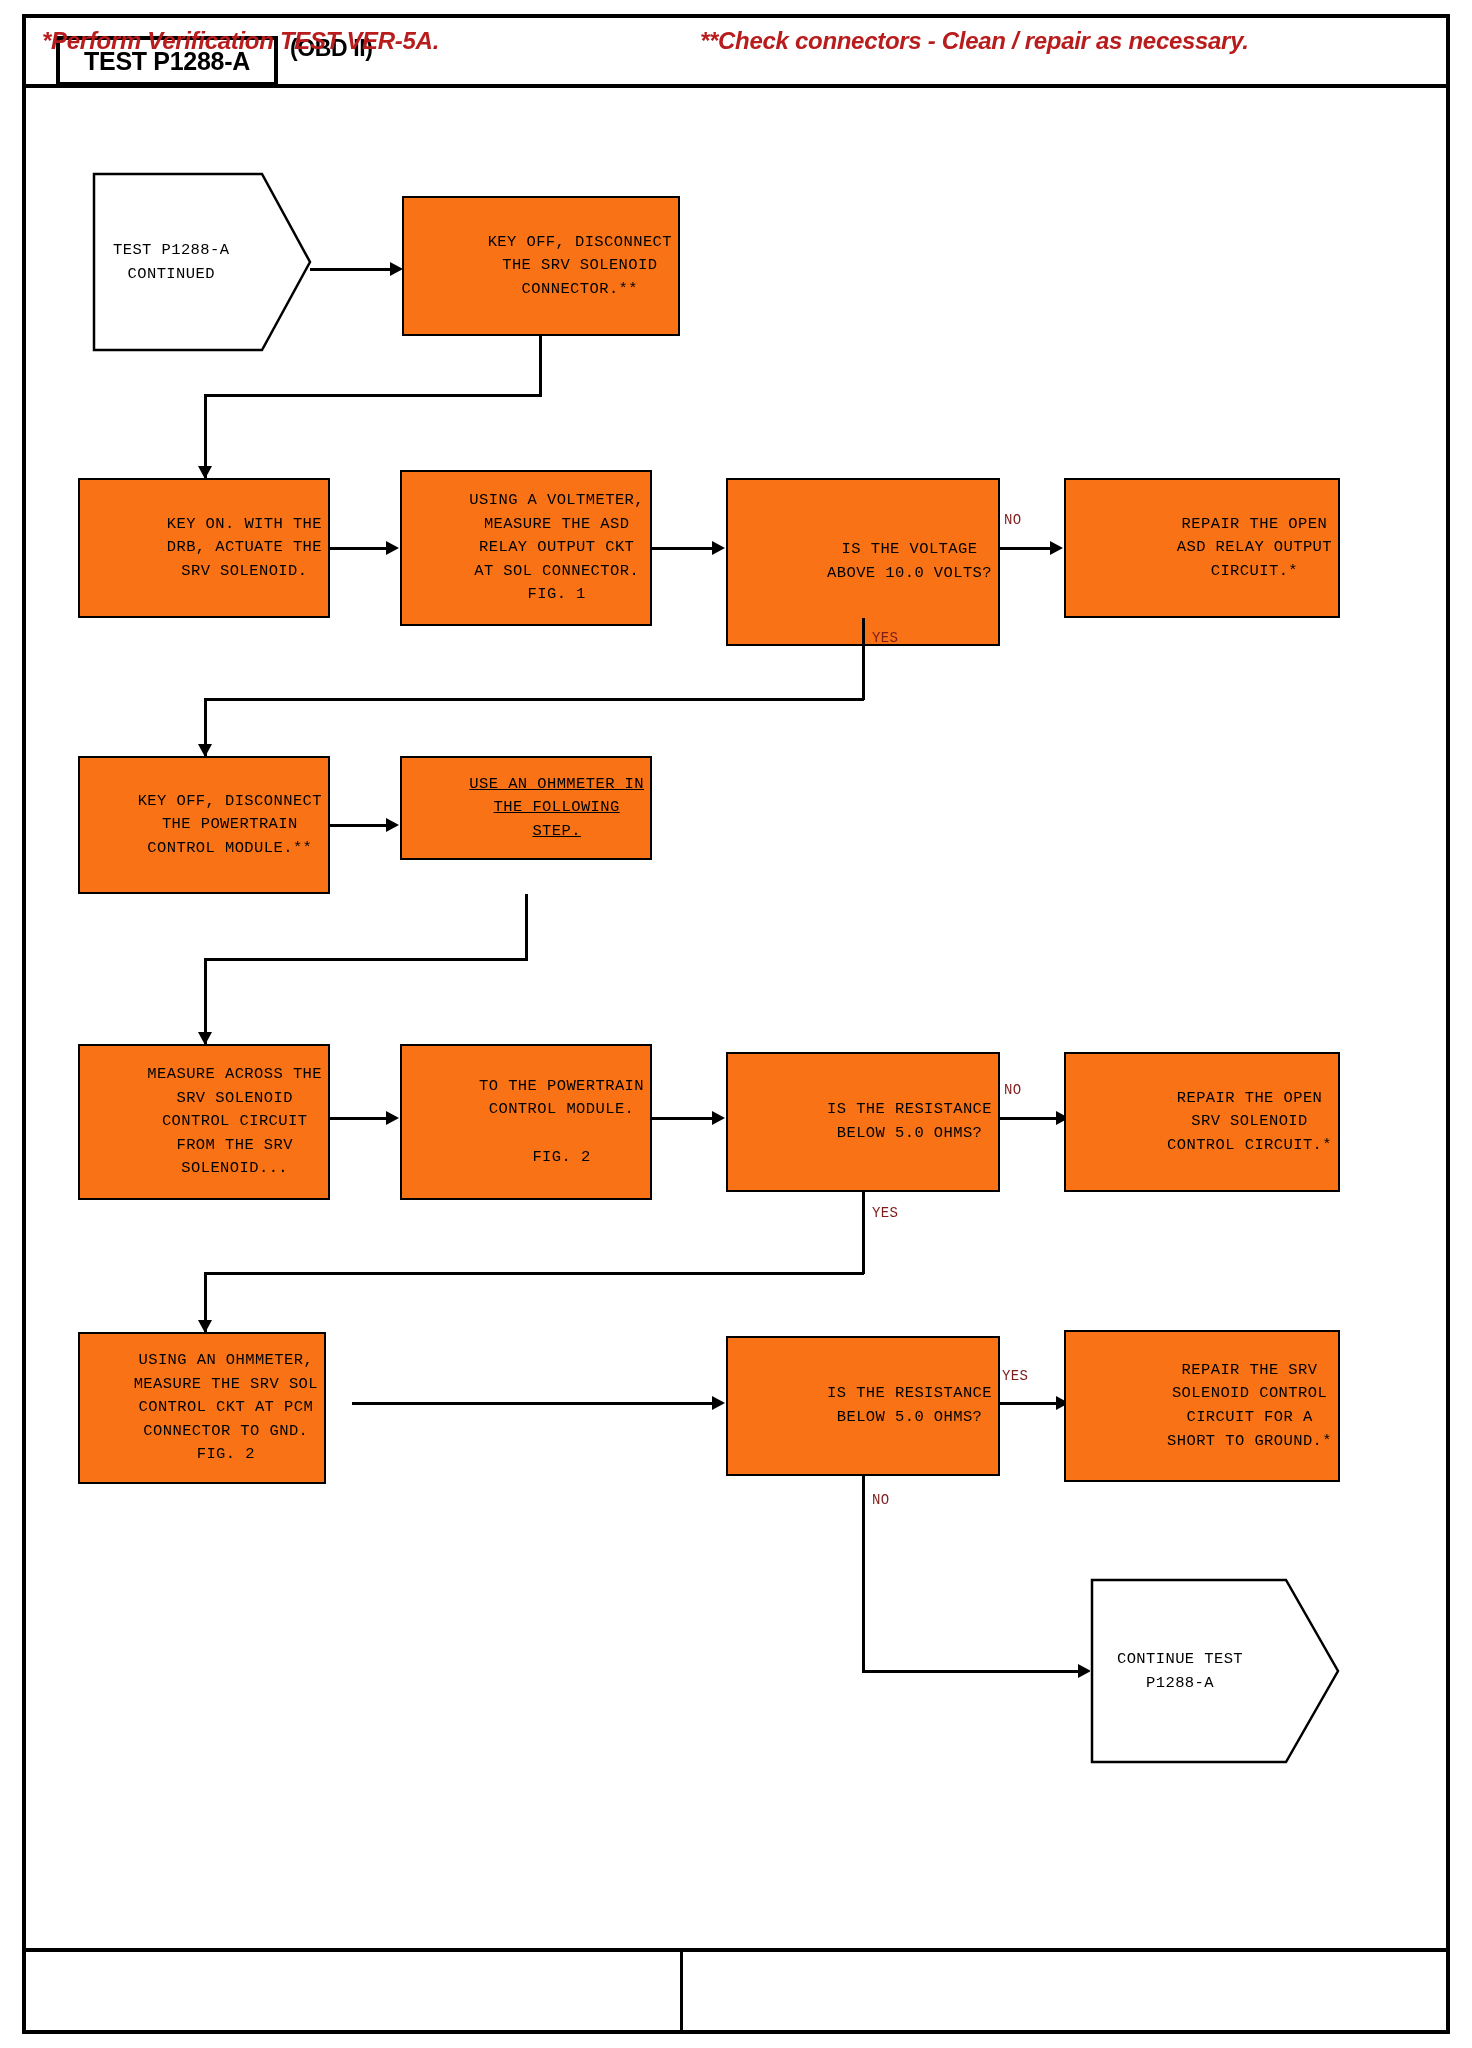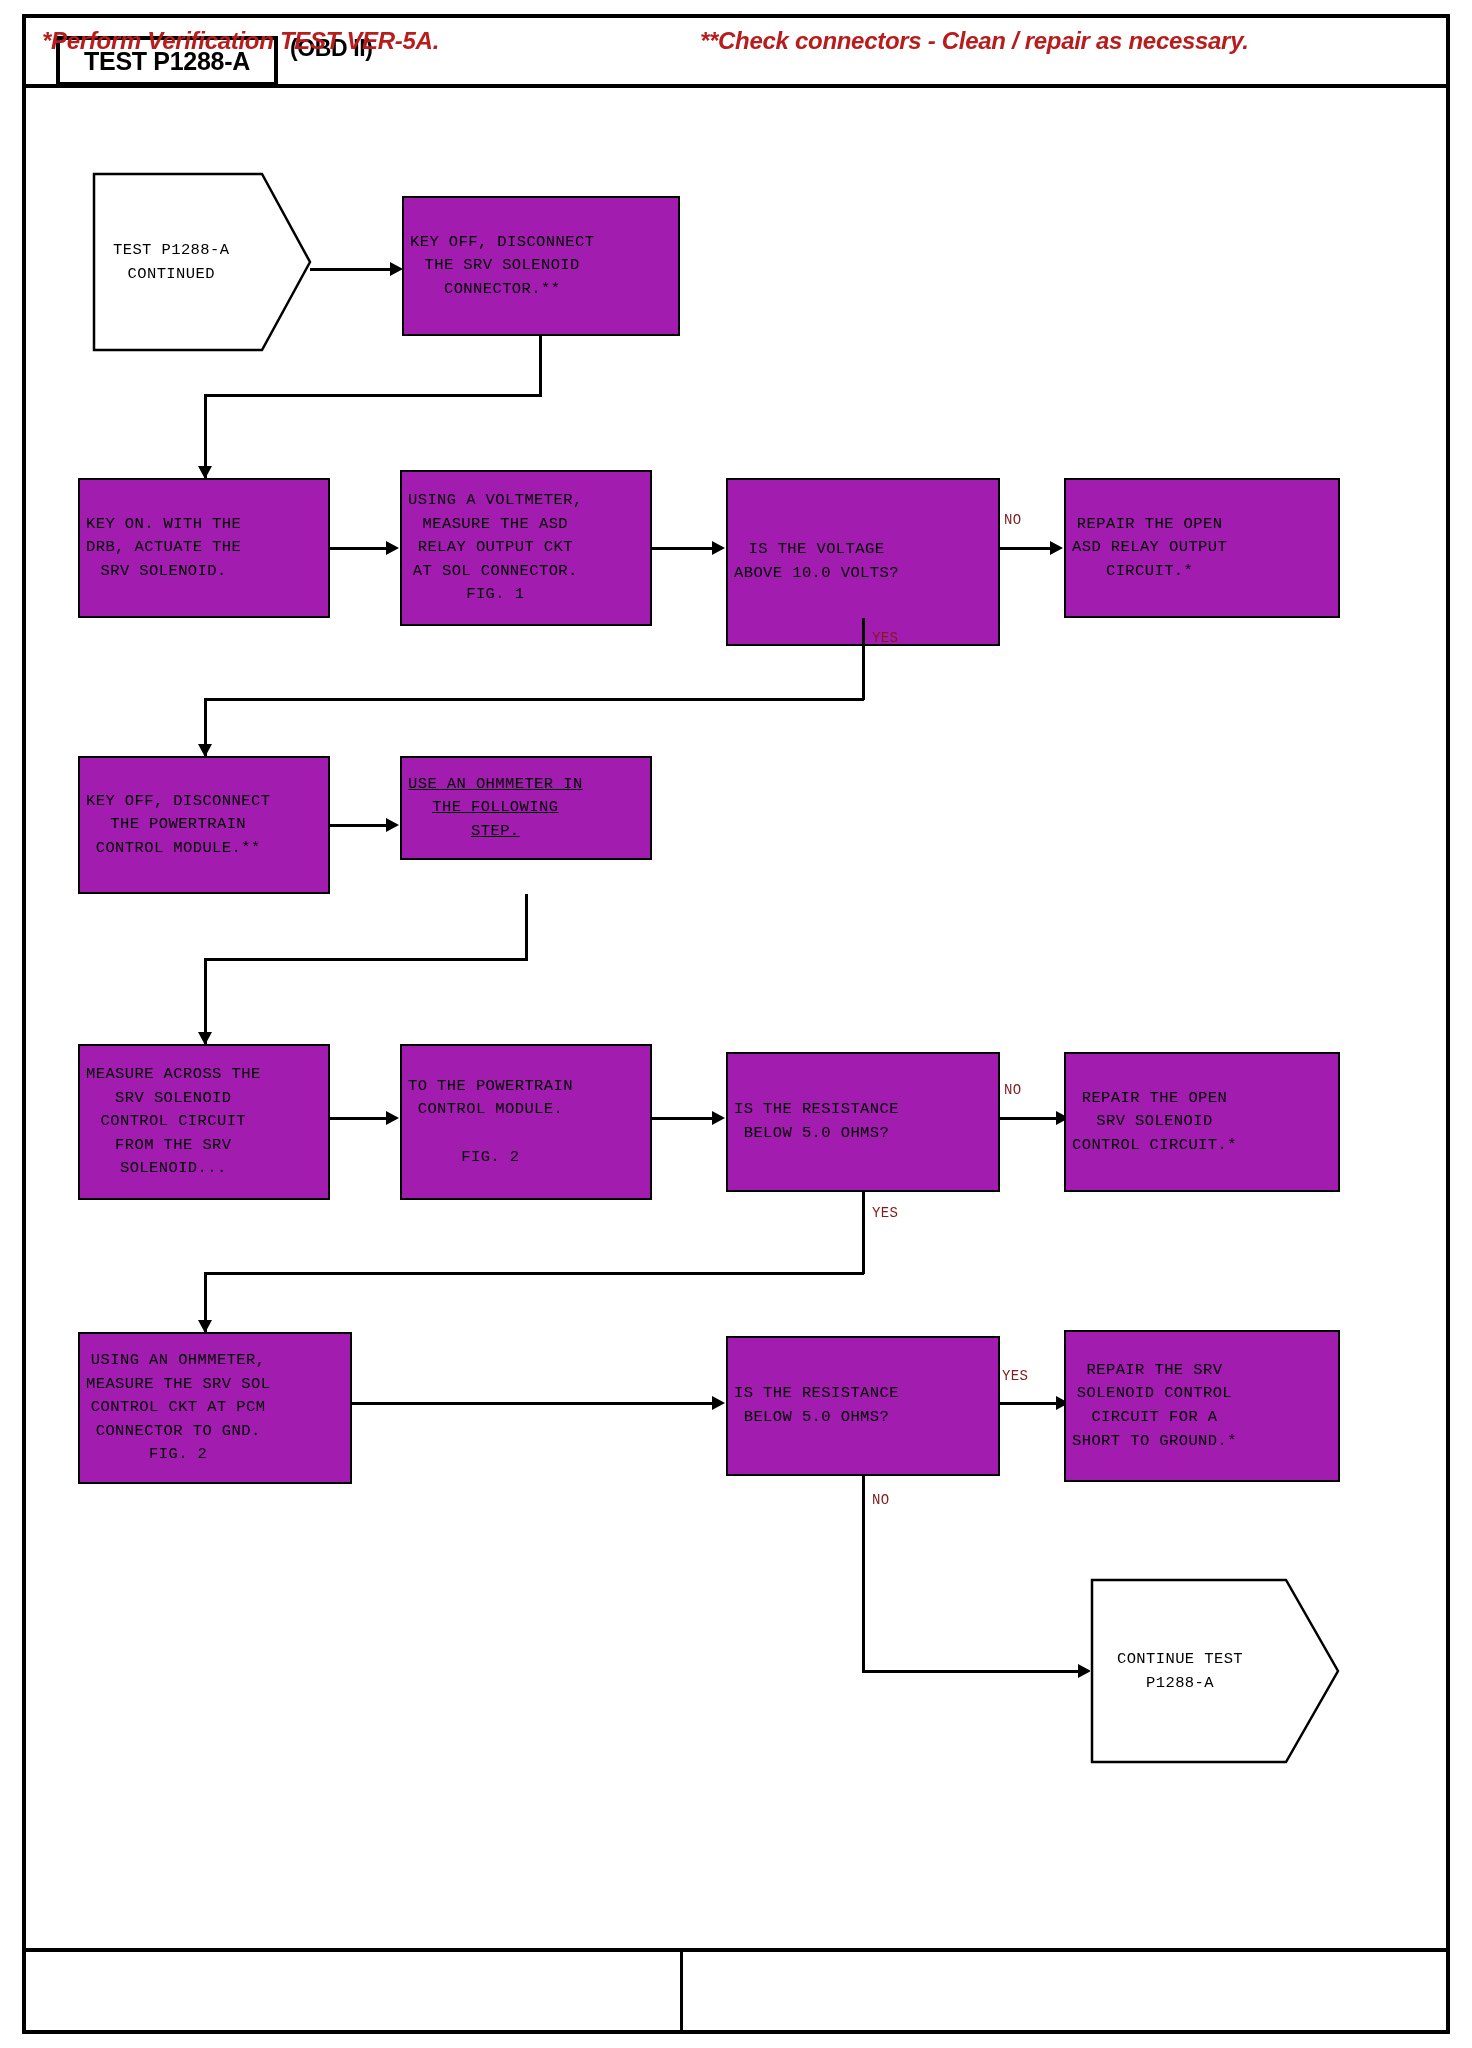--- a/index.html
+++ b/index.html
@@ -103,24 +103,24 @@
     width: 3px;
     height: 86px;
     background: #000;
   }
 
   
   .node {
     position: absolute;
     box-sizing: border-box;
     border: 2.5px solid #000;
-    background: #a21caf;
+    background: #f97316;
     display: flex;
     align-items: center;
-    justify-content: flex-start;
+    justify-content: flex-end;
     text-align: center;
   }
   .node-text {
     font-family: "Liberation Mono", monospace;
     font-size: 15.5px;
     line-height: 1.52;
     color: #000;
     letter-spacing: 0.4px;
     white-space: pre-line;
     padding: 2px 6px;
@@ -318,21 +318,21 @@
 SRV SOLENOID
 CONTROL CIRCUIT.*</div>
   </div>
 
   <div class="ln ln-v" style="left:862px; top:1192px; height:82px;"></div>
   <div class="branch-label" style="left:872px; top:1205px;">YES</div>
   <div class="ln ln-h" style="left:204px; top:1272px; width:660px;"></div>
   <div class="ln ln-v" style="left:204px; top:1272px; height:62px;"></div>
   <div class="arrowhead arrow-down" style="left:198px; top:1320px;"></div>
 
-  <div class="node" style="left:78px; top:1332px; width:274px; height:152px;">
+  <div class="node" style="left:78px; top:1332px; width:248px; height:152px;">
     <div class="node-text">USING AN OHMMETER,
 MEASURE THE SRV SOL
 CONTROL CKT AT PCM
 CONNECTOR TO GND.
 FIG. 2</div>
   </div>
 
   <div class="ln ln-h" style="left:352px; top:1402px; width:362px;"></div>
   <div class="arrowhead arrow-right" style="left:712px; top:1396px;"></div>
 

